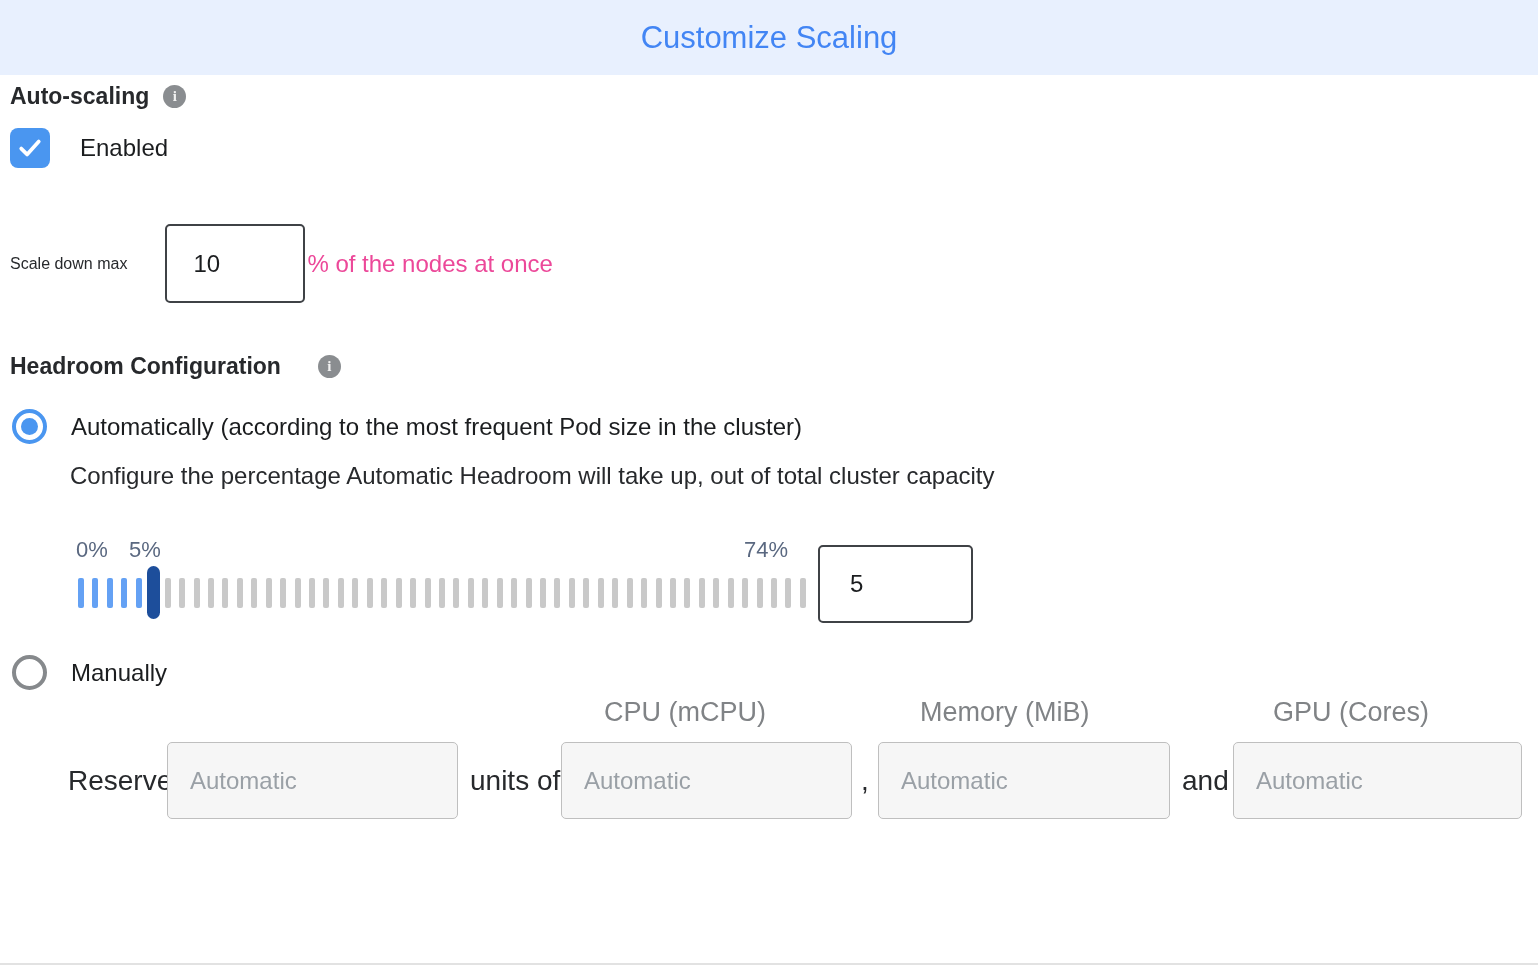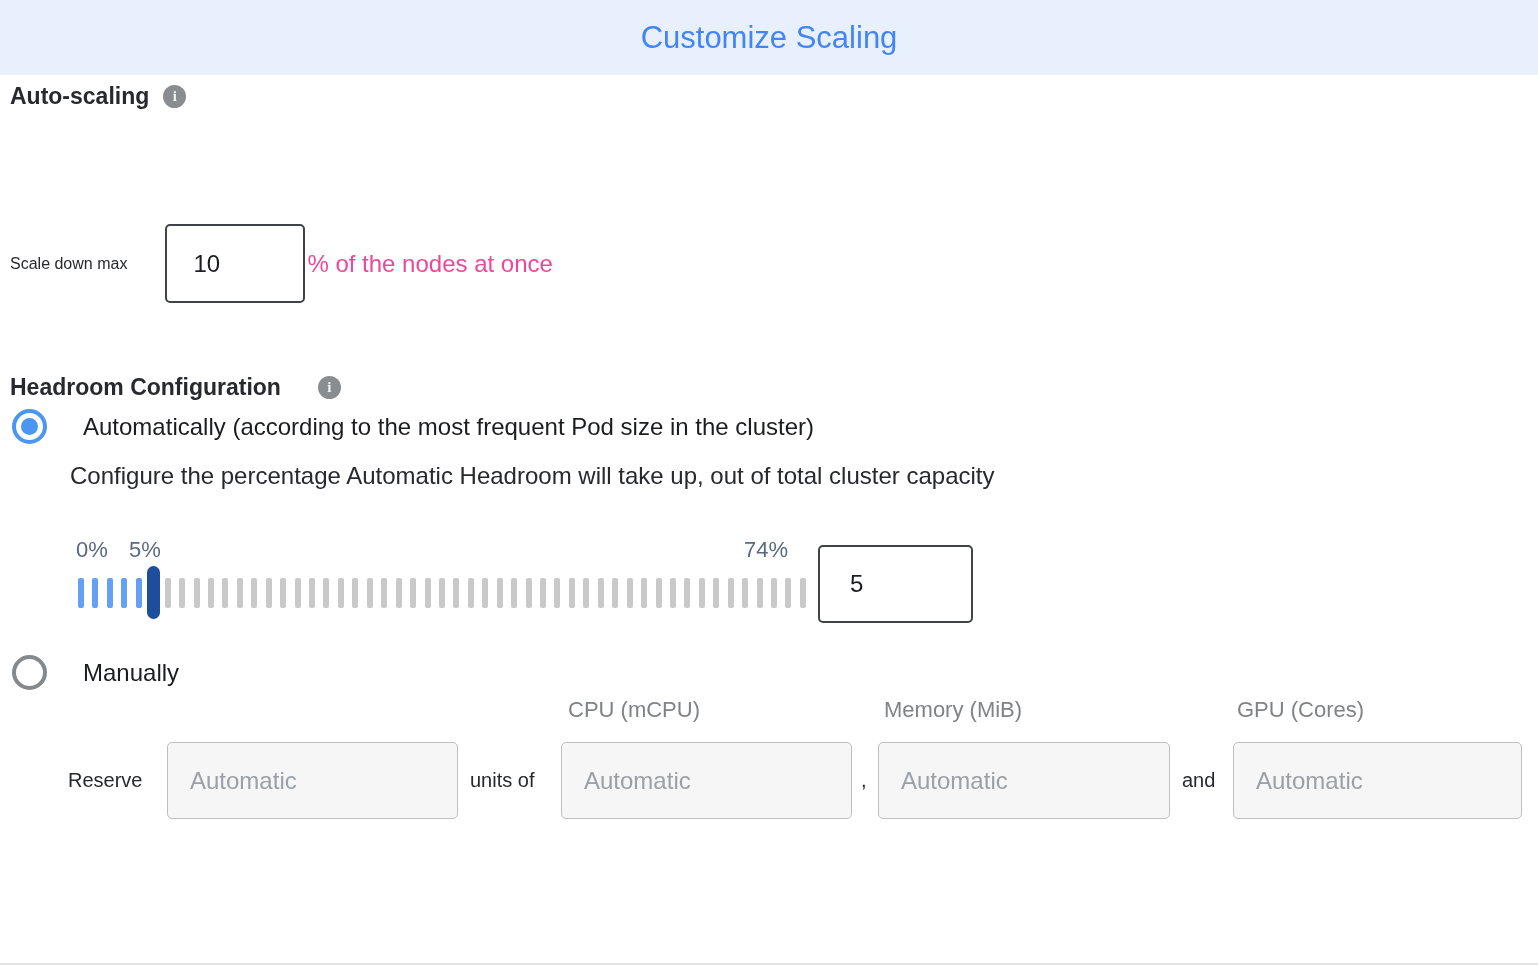--- a/index.html
+++ b/index.html
@@ -48,46 +48,46 @@
 
   
   .radio-row { position:absolute; display:flex; align-items:center; }
   .radio {
     width:35px; height:35px; border-radius:50%; flex:0 0 auto;
     display:flex; align-items:center; justify-content:center;
   }
   .radio.selected { border:4px solid var(--accent,#4a96f0); }
   .radio.selected .dot { width:17px; height:17px; border-radius:50%; background:var(--accent,#4a96f0); }
   .radio.unselected { border:4px solid #86898c; }
-  .radio-label { margin-left:36px; font-size:24px; color:#1b1d1f; }
+  .radio-label { margin-left:24px; font-size:24px; color:#1b1d1f; }
 
   .config-text { position:absolute; top:462px; left:70px; font-size:24px; color:#27292c; }
 
   
   .slider { position:absolute; top:537px; left:78px; width:740px; height:88px; }
   .slider-label { position:absolute; top:0; font-size:22px; color:var(--slider-label,#5a6880); }
   .slider-ticks { position:absolute; top:41px; left:0; display:flex; gap:8.45px; align-items:flex-start; }
   .tick { width:6px; height:30px; border-radius:2px; background:var(--tick-gray,#c9c9c9); }
   .tick.active { background:var(--tick-blue,#64a1f4); }
   .slider-handle {
     position:absolute; top:29px; width:13px; height:53px; border-radius:7px;
     background:var(--handle-blue,#1d4e9b);
   }
   .headroom-value-input {
     position:absolute; top:545px; left:818px; width:155px; height:78px;
     border:2px solid #3f4246; border-radius:5px; font-size:24px; color:#1b1d1f;
     padding-left:30px; background:#fff; outline:none; font-family:"Liberation Sans", sans-serif;
   }
 
   
-  .col-header { position:absolute; top:697px; font-size:22px; color:#808386; }
+  .col-header { position:absolute; top:697px; font-size:27px; color:#808386;margin-left:36px; }
   .reserve-row { position:absolute; top:742px; left:0; width:100%; height:77px; }
   .reserve-row .inline-text {
     position:absolute; top:0; height:77px; display:flex; align-items:center;
-    font-size:20px; color:#27292c;text-align:center;
+    font-size:28px; color:#27292c;text-align:center;
   }
   .auto-input {
     position:absolute; top:0; height:77px; background:#f6f6f6;
     border:1px solid #bfbfbf; border-radius:5px; padding-left:22px;
     font-size:24px; color:#1b1d1f; outline:none; font-family:"Liberation Sans", sans-serif;
   }
   .auto-input::placeholder { color:#9aa0a6; opacity:1; }
 
   
   .toggle-row { position:absolute; top:908px; left:20px; display:flex; align-items:center; }
@@ -108,28 +108,38 @@
 
   <div class="header">
     <div class="header-title">Customize Scaling</div>
   </div>
 
   <div class="section-label" style="top:83px;">
     <span class="txt">Auto-scaling</span>
     <span class="info-icon">i</span>
   </div>
 
+  <div class="checkbox-row">
+    <div class="checkbox">
+      <span>
+        <svg width="28" height="28" viewBox="0 0 24 24">
+          <polyline points="4.5,12.5 9.5,17.5 19.5,6.5" fill="none" stroke="#ffffff" stroke-width="3.2" stroke-linecap="round" stroke-linejoin="round"></polyline>
+        </svg>
+      </span>
+    </div>
+    <span class="checkbox-label">Enabled</span>
+  </div>
 
   <div class="scaledown-row">
     <span class="scaledown-prefix">Scale down max</span>
     <input class="box-input" type="text" value="10" style="">
     <span class="scaledown-suffix">% of the nodes at once</span>
   </div>
 
-  <div class="section-label" style="top:374px;gap:37px;">
+  <div class="section-label" style="top:353px;gap:37px;">
     <span class="txt">Headroom Configuration</span>
     <span class="info-icon">i</span>
   </div>
 
   <div class="radio-row" style="top:409px; left:12px;">
     <span class="radio selected">
         <span class="dot"></span>
       </span>
     <span class="radio-label">Automatically (according to the most frequent Pod size in the cluster)</span>
   </div>

